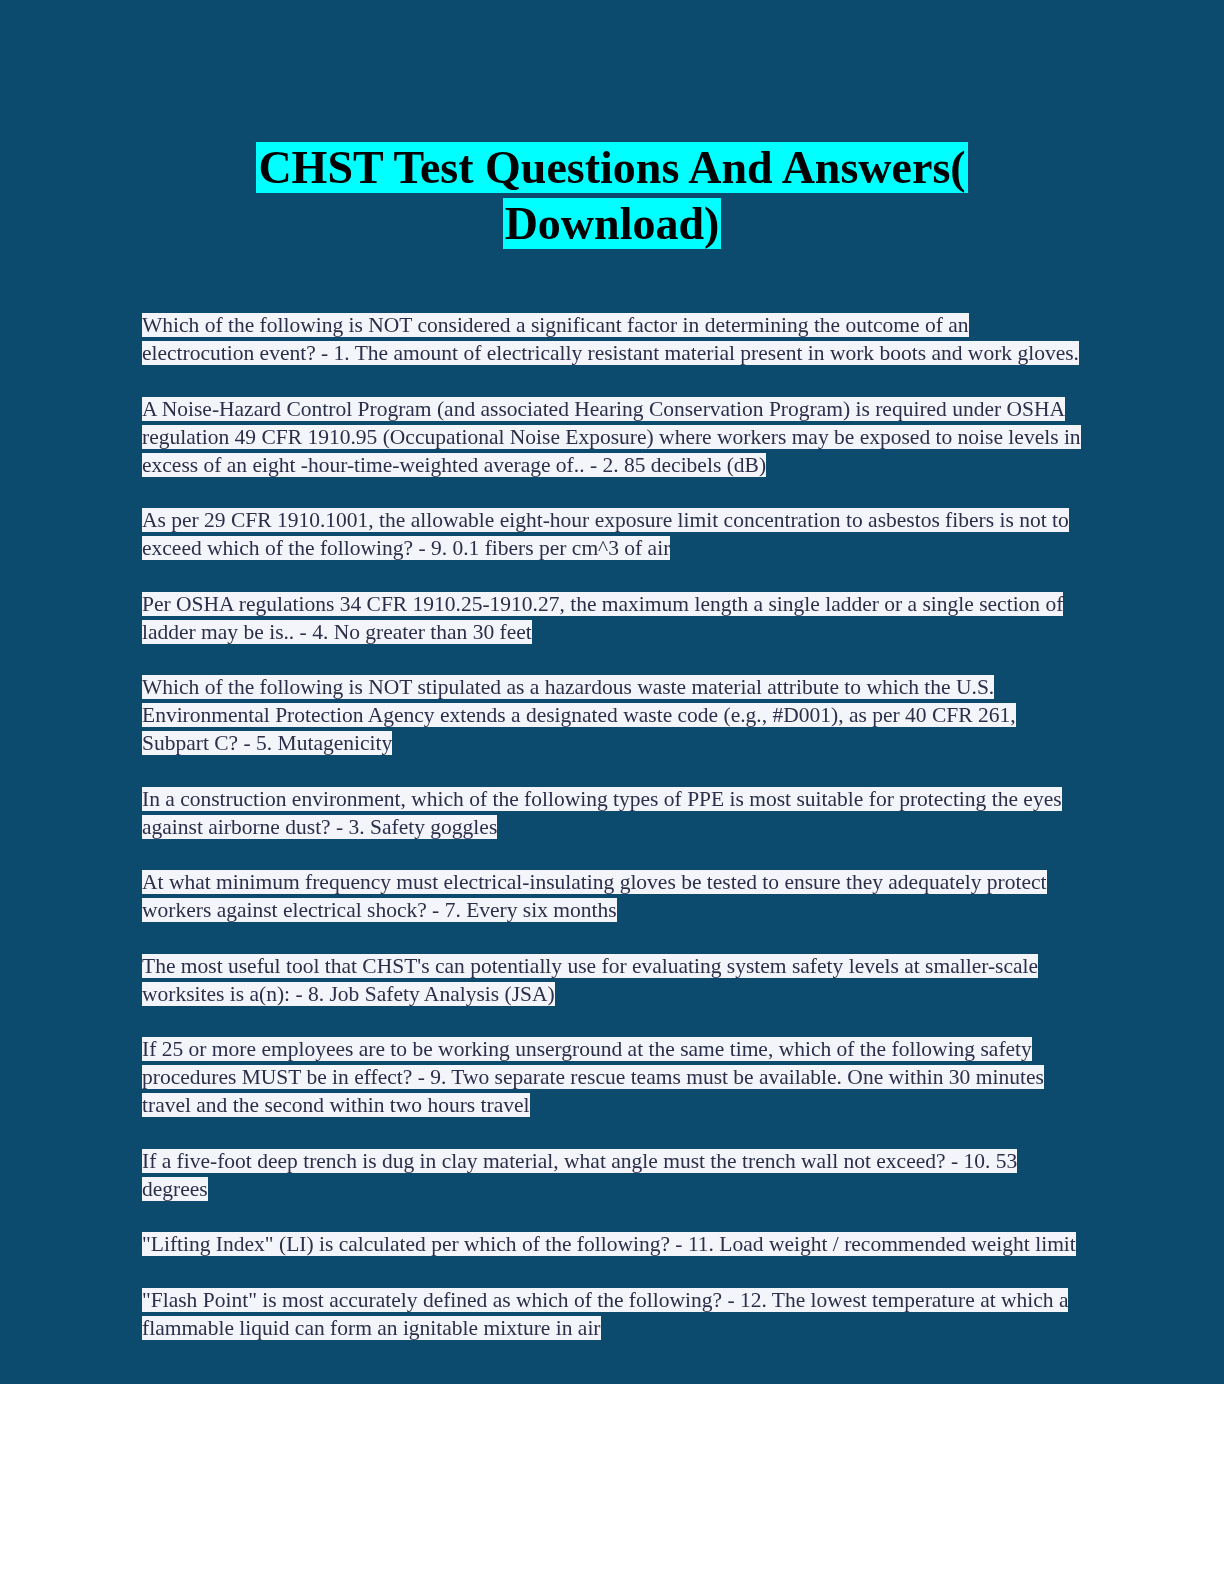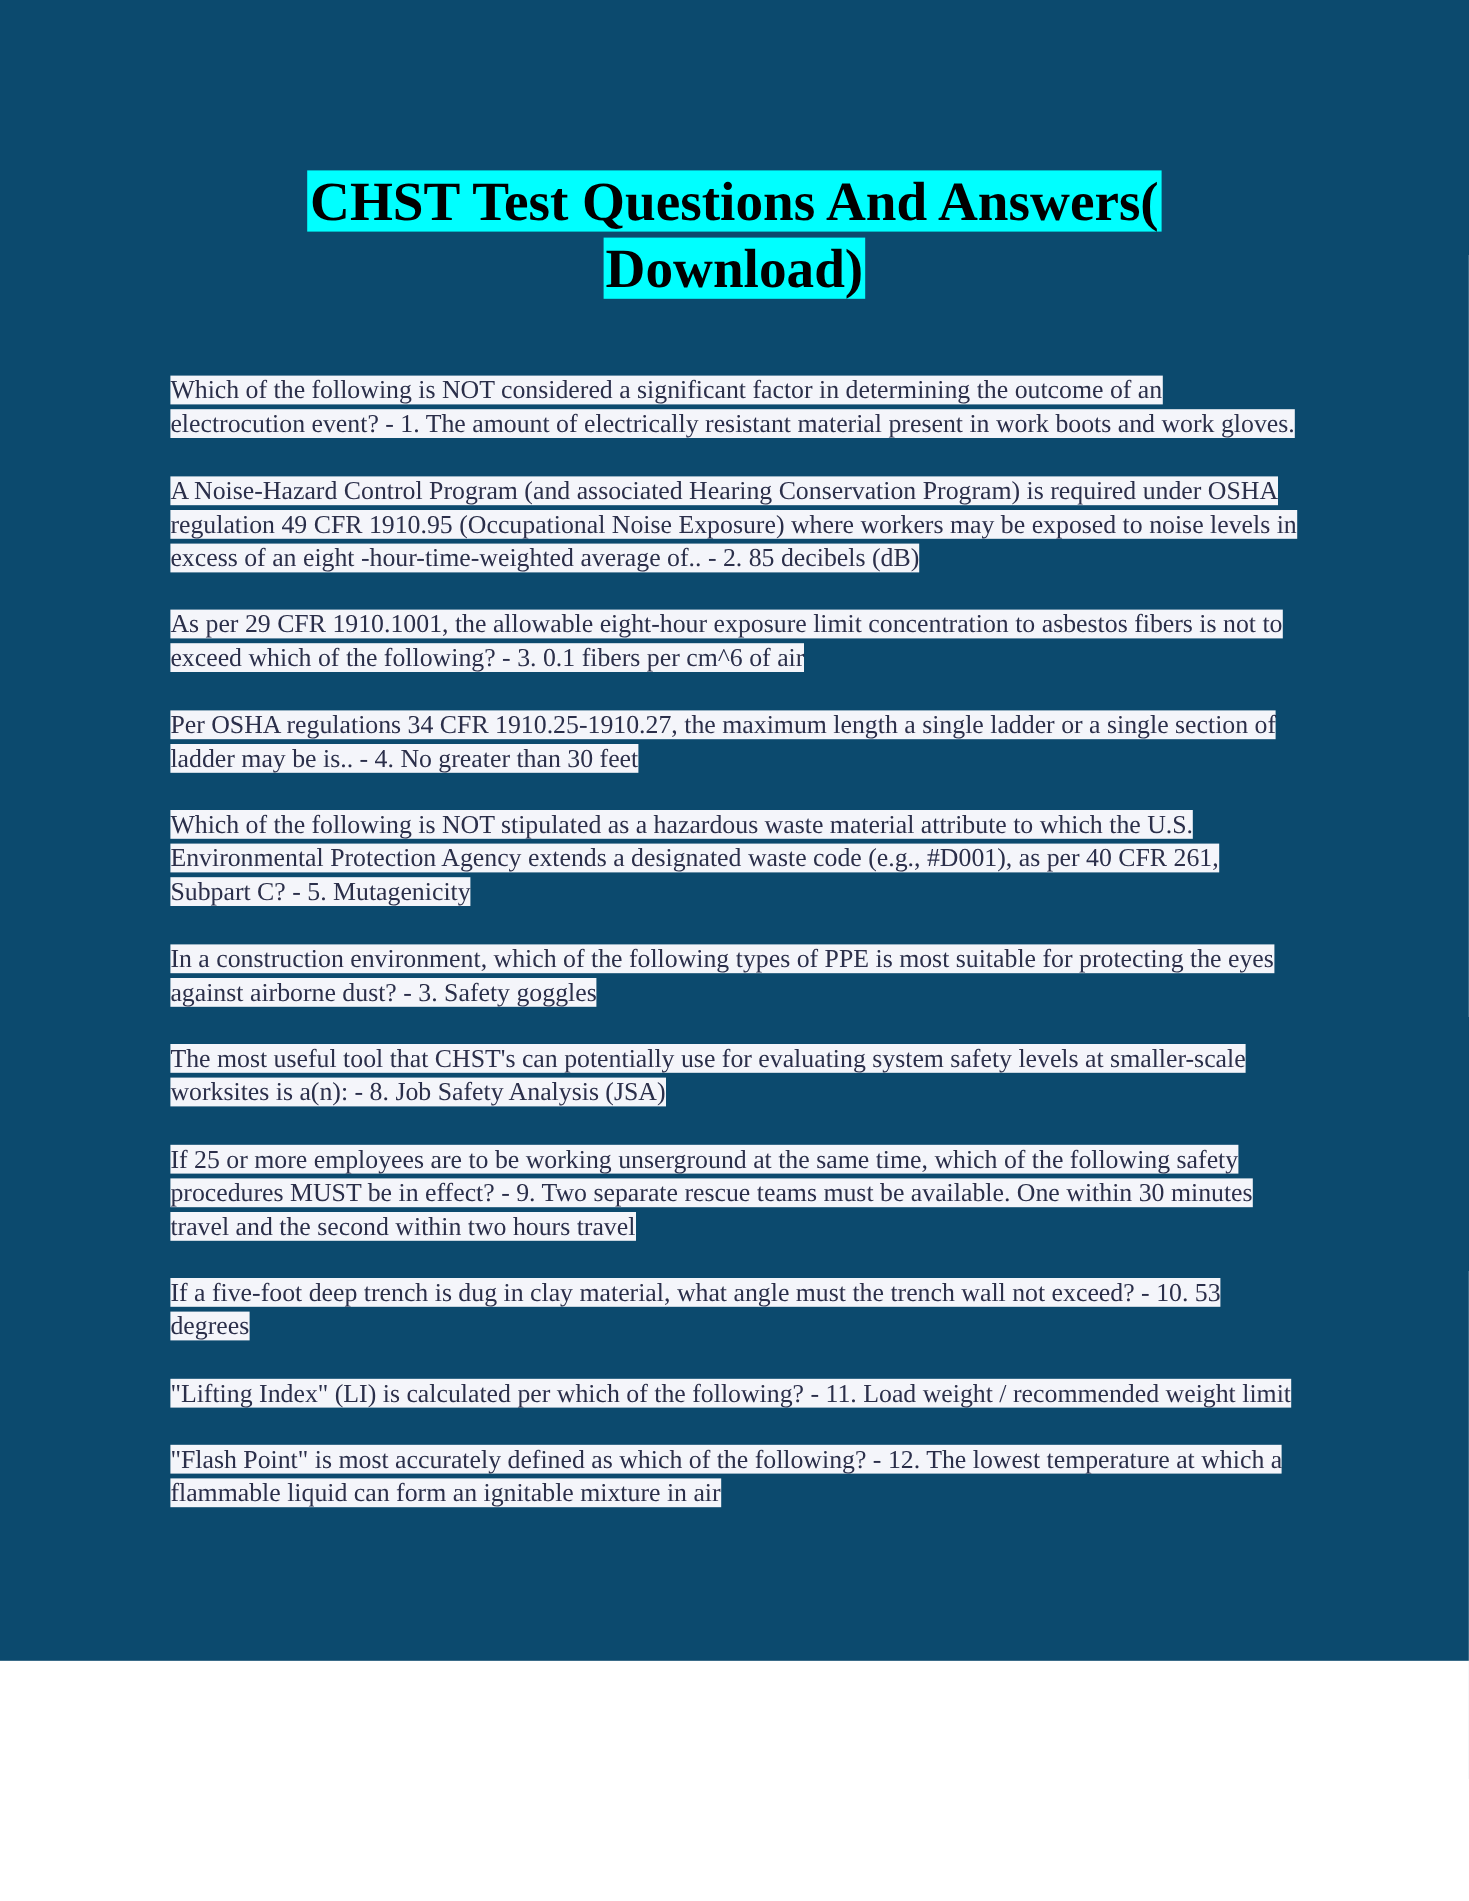--- a/index.html
+++ b/index.html
@@ -70,24 +70,25 @@
   <div class="title-wrap">
     <h1 class="title">
       <span class="hl">CHST Test Questions And Answers(</span><br>
       <span class="hl">Download)</span>
     </h1>
   </div>
 
   <div class="content">
     <p class="qa"><span class="hl">Which of the following is NOT considered a significant factor in determining the outcome of an electrocution event? - 1. The amount of electrically resistant material present in work boots and work gloves.</span></p>
     <p class="qa"><span class="hl">A Noise-Hazard Control Program (and associated Hearing Conservation Program) is required under OSHA regulation 49 CFR 1910.95 (Occupational Noise Exposure) where workers may be exposed to noise levels in excess of an eight -hour-time-weighted average of.. - 2. 85 decibels (dB)</span></p>
-    <p class="qa"><span class="hl">As per 29 CFR 1910.1001, the allowable eight-hour exposure limit concentration to asbestos fibers is not to exceed which of the following? - 3. 0.1 fibers per cm^6 of air</span></p>
+    <p class="qa"><span class="hl">As per 29 CFR 1910.1001, the allowable eight-hour exposure limit concentration to asbestos fibers is not to exceed which of the following? - 9. 0.1 fibers per cm^3 of air</span></p>
     <p class="qa"><span class="hl">Per OSHA regulations 34 CFR 1910.25-1910.27, the maximum length a single ladder or a single section of ladder may be is.. - 4. No greater than 30 feet</span></p>
     <p class="qa"><span class="hl">Which of the following is NOT stipulated as a hazardous waste material attribute to which the U.S. Environmental Protection Agency extends a designated waste code (e.g., #D001), as per 40 CFR 261, Subpart C? - 5. Mutagenicity</span></p>
     <p class="qa"><span class="hl">In a construction environment, which of the following types of PPE is most suitable for protecting the eyes against airborne dust? - 3. Safety goggles</span></p>
+    <p class="qa"><span class="hl">At what minimum frequency must electrical-insulating gloves be tested to ensure they adequately protect workers against electrical shock? - 7. Every six months</span></p>
     <p class="qa"><span class="hl">The most useful tool that CHST's can potentially use for evaluating system safety levels at smaller-scale worksites is a(n): - 8. Job Safety Analysis (JSA)</span></p>
     <p class="qa"><span class="hl">If 25 or more employees are to be working unserground at the same time, which of the following safety procedures MUST be in effect? - 9. Two separate rescue teams must be available. One within 30 minutes travel and the second within two hours travel</span></p>
     <p class="qa"><span class="hl">If a five-foot deep trench is dug in clay material, what angle must the trench wall not exceed? - 10. 53 degrees</span></p>
     <p class="qa"><span class="hl">"Lifting Index" (LI) is calculated per which of the following? - 11. Load weight / recommended weight limit</span></p>
     <p class="qa"><span class="hl">"Flash Point" is most accurately defined as which of the following? - 12. The lowest temperature at which a flammable liquid can form an ignitable mixture in air</span></p>
   </div>
 
 </div>
 
 </body></html>

